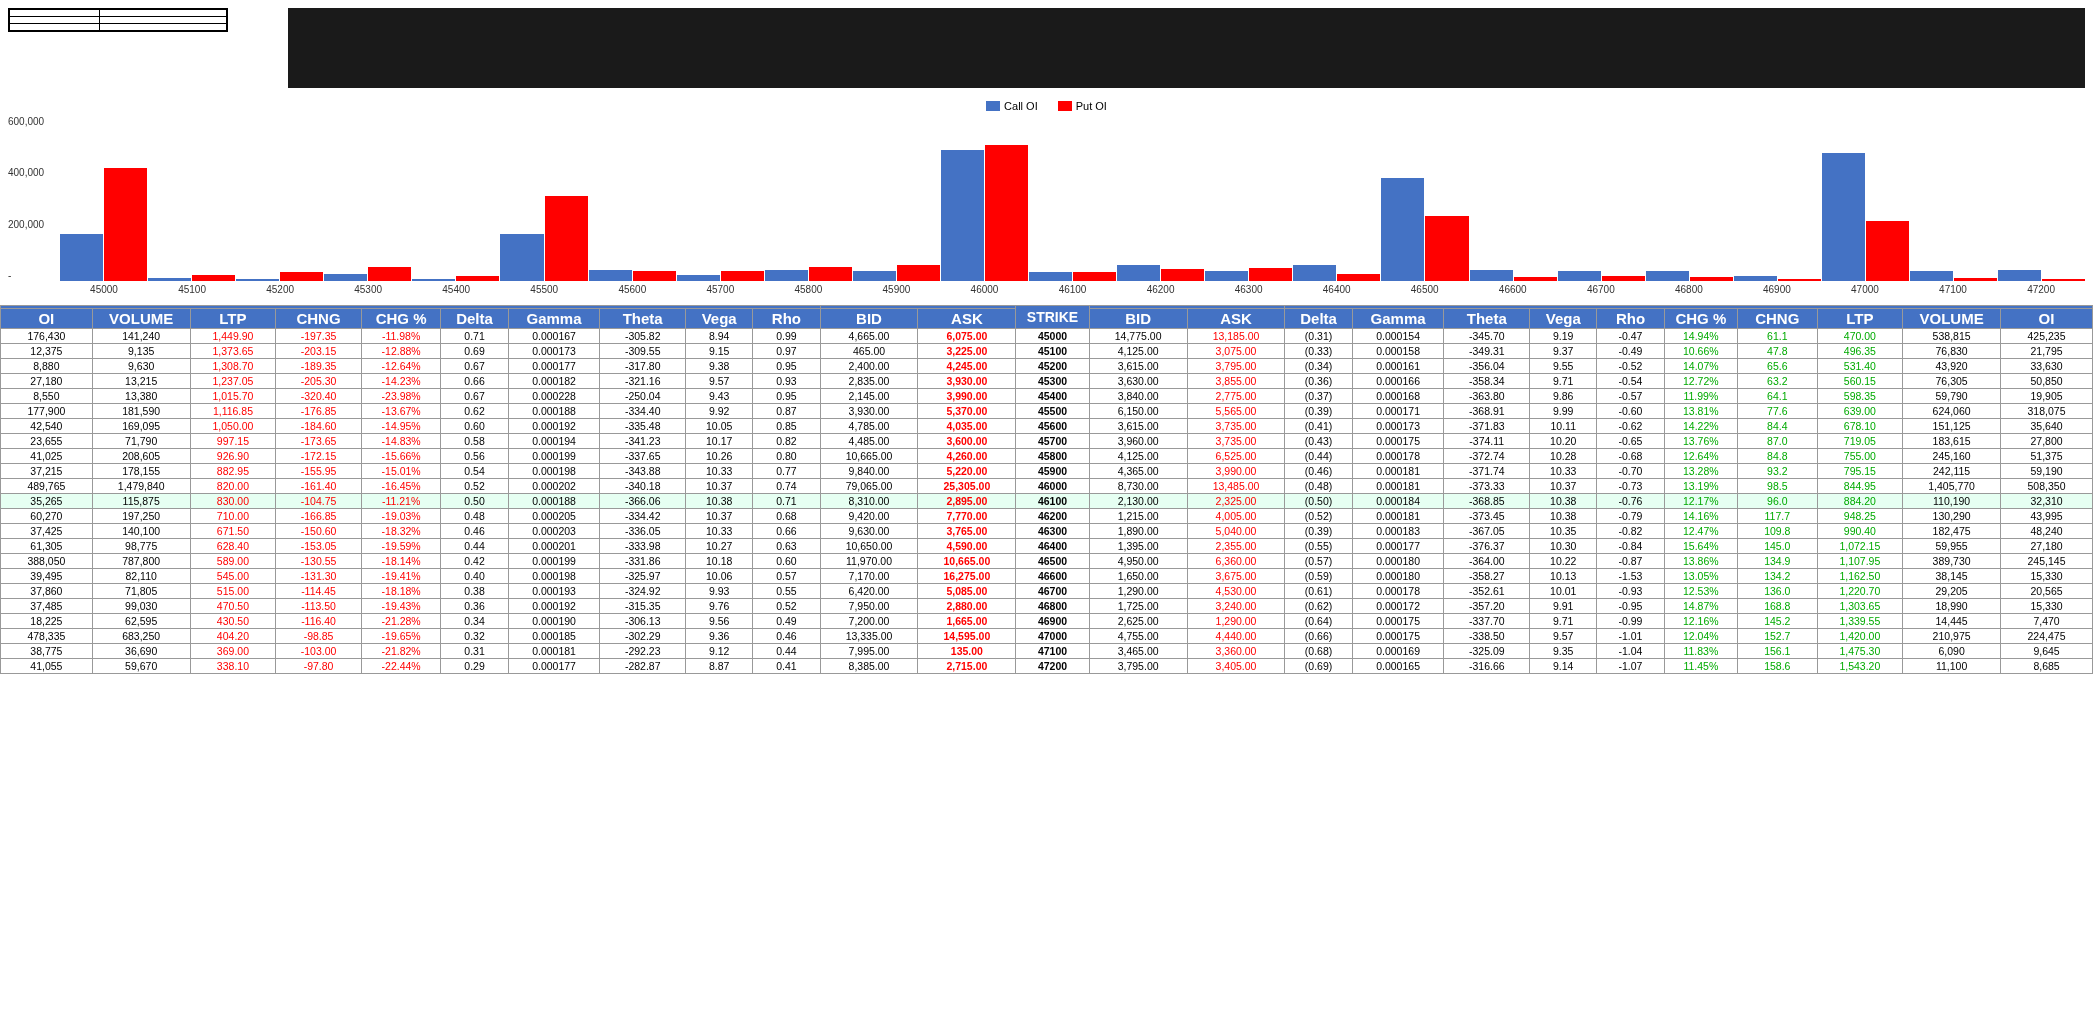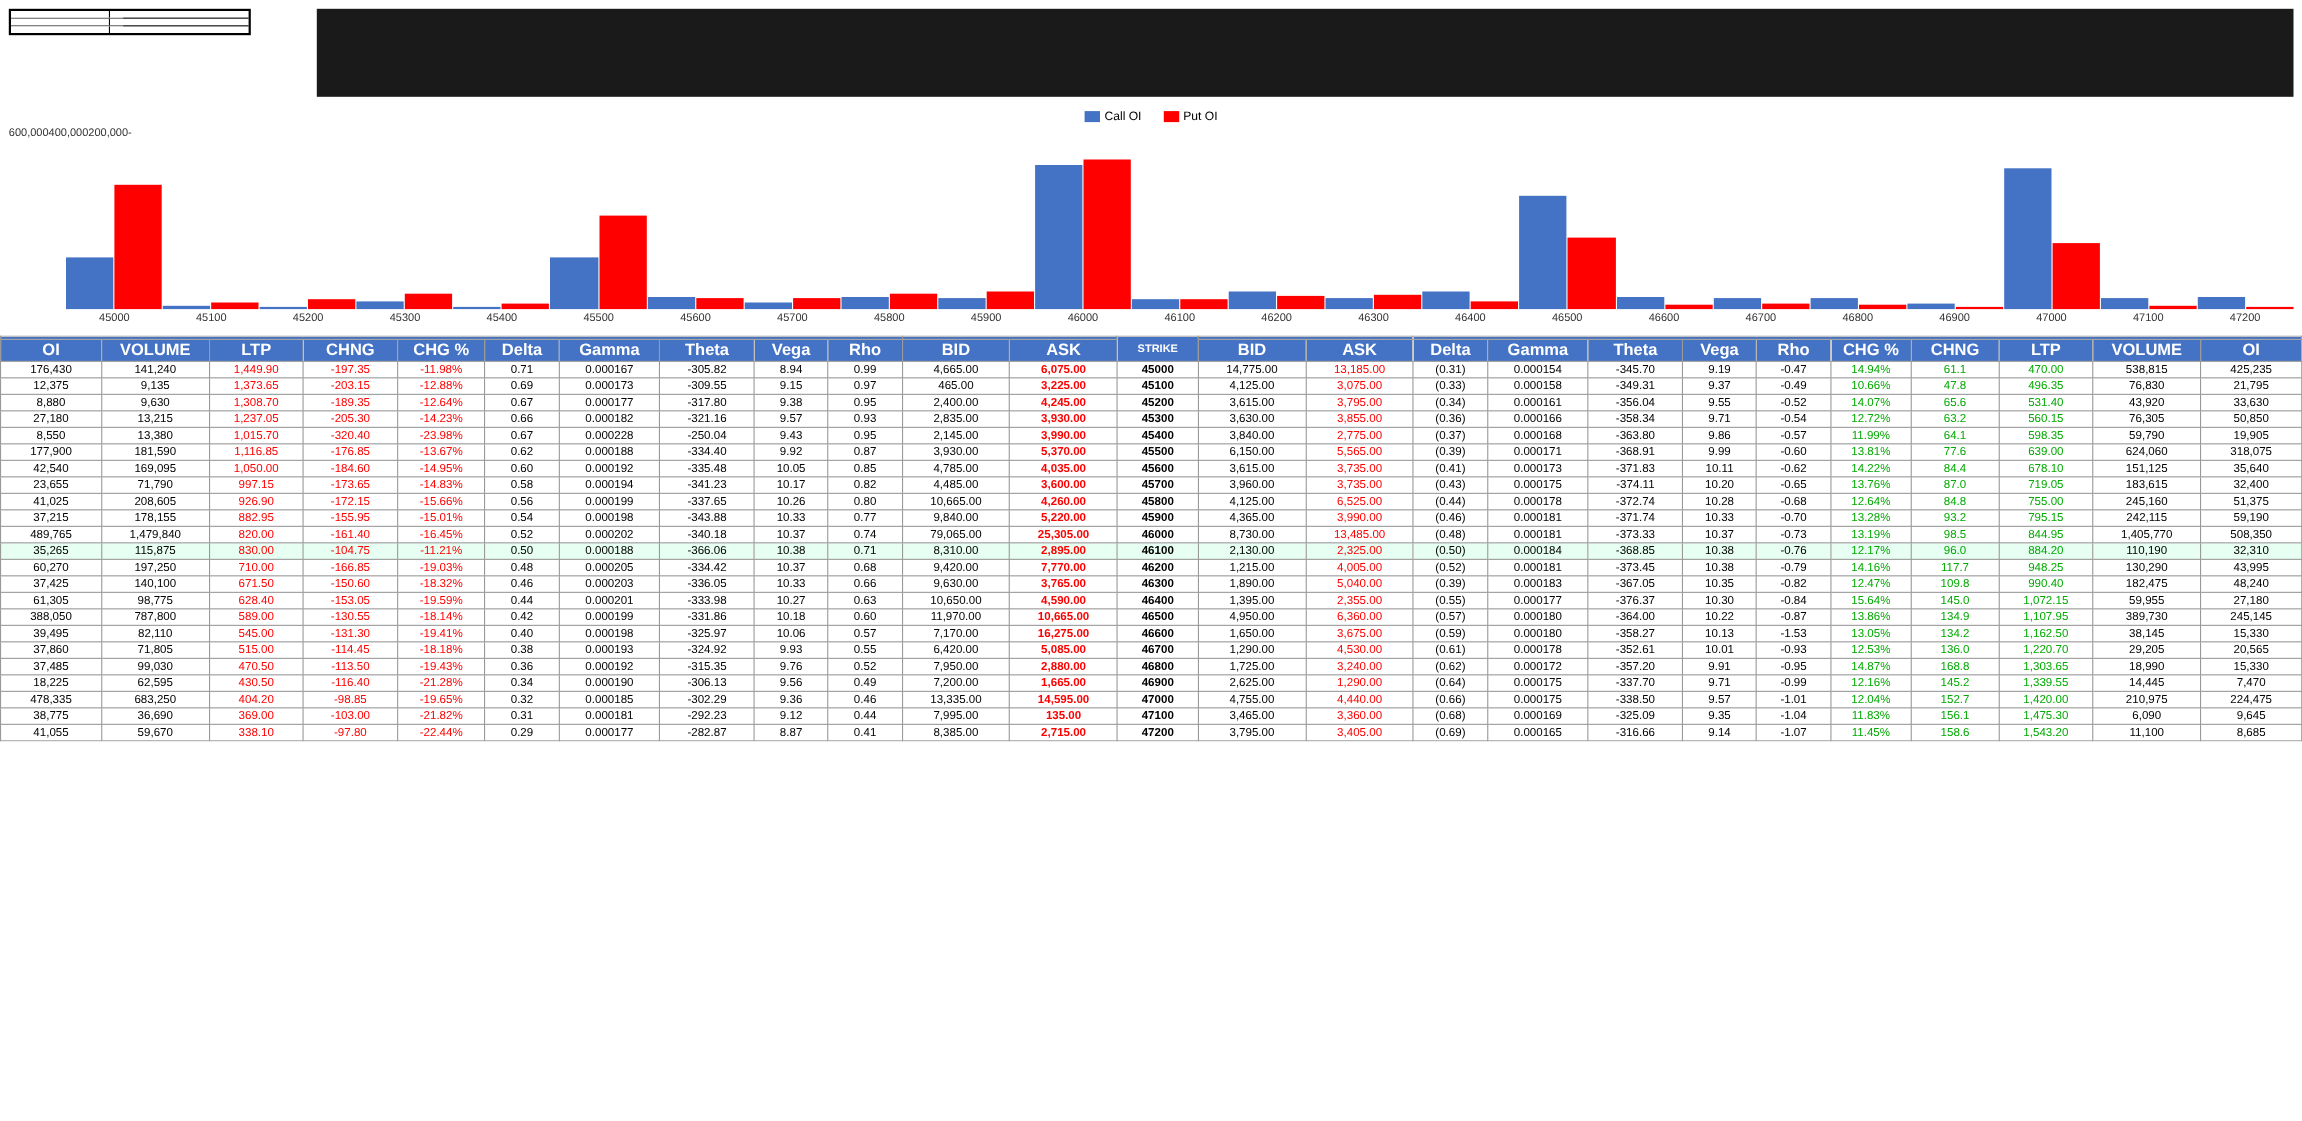--- a/index.html
+++ b/index.html
@@ -25,21 +25,21 @@
     table { width: 100%; border-collapse: collapse; table-layout: fixed; }
     th, td { border: 1px solid #999; padding: 1px 2px; text-align: center; white-space: nowrap; overflow: hidden; font-size: 10.5px; }
 
     
     .th-calls { background: #4472c4; color: #fff; font-weight: bold; font-size: 13px; }
     .th-quantity { background: #4472c4; color: #fff; font-weight: bold; font-size: 13px; }
     .th-puts { background: #4472c4; color: #fff; font-weight: bold; font-size: 13px; }
 
     
     .th-col { background: #4472c4; color: #fff; font-weight: bold; font-size: 15px; }
-    .th-strike { background: #4472c4; color: #fff; font-weight: bold; font-size: 10px; }
+    .th-strike { background: #4472c4; color: #fff; font-weight: bold; font-size: 14px; }
     .td-green { color: #00aa00; }
     .td-red { color: #ff0000; }
     .td-strike { background: #fff; font-weight: bold; }
     .row-atm td { background: #e6fff2 !important; }
     .td-bid { color: #ff0000; font-weight: normal; }
     .td-ask { color: #ff0000; font-weight: bold; }
     .td-call-ltp { color: #ff0000; }
     .td-put-ltp { color: #00aa00; }
   </style>
 </head>
@@ -70,21 +70,21 @@
     <div class="legend-item">
       <div class="legend-color" style="background:#4472c4;"></div>
       <span>Call OI</span>
     </div>
     <div class="legend-item">
       <div class="legend-color" style="background:#ff0000;"></div>
       <span>Put OI</span>
     </div>
   </div>
   <div style="position:relative; height:185px; width:2077px;">
-    <div style="position:absolute;left:0;top:0;height:165px;display:flex;flex-direction:row;justify-content:space-between;font-size:10px;color:#333;width:52px;text-align:left;padding-right:4px;">
+    <div style="position:absolute;left:0;top:0;height:165px;display:flex;flex-direction:column;justify-content:space-between;font-size:10px;color:#333;width:52px;text-align:left;padding-right:4px;">
       <span>600,000</span>
       <span>400,000</span>
       <span>200,000</span>
       <span>-</span>
     </div>
     <div id="chart-bars" style="position:absolute;left:52px;top:0;right:0;height:165px;display:flex;align-items:flex-end;gap:1px;">
     <div style="display: flex; align-items: flex-end; flex: 1 1 0%; gap: 1px;">
           <div style="flex: 1 1 0%; background: rgb(68, 114, 196); height: 47px;"></div>
           <div style="flex: 1 1 0%; background: rgb(255, 0, 0); height: 113px;"></div>
         </div>
@@ -481,21 +481,21 @@
           <td class="td-bid">3,735.00</td>
           <td>(0.43)</td>
           <td>0.000175</td>
           <td>-374.11</td>
           <td>10.20</td>
           <td>-0.65</td>
           <td class="td-green">13.76%</td>
           <td class="td-green">87.0</td>
           <td class="td-put-ltp">719.05</td>
           <td>183,615</td>
-          <td>32,400</td>
+          <td>27,800</td>
         </tr>
         <tr>
           <td>41,025</td>
           <td>208,605</td>
           <td class="td-call-ltp">926.90</td>
           <td class="td-red">-172.15</td>
           <td class="td-red">-15.66%</td>
           <td>0.56</td>
           <td>0.000199</td>
           <td>-337.65</td>

